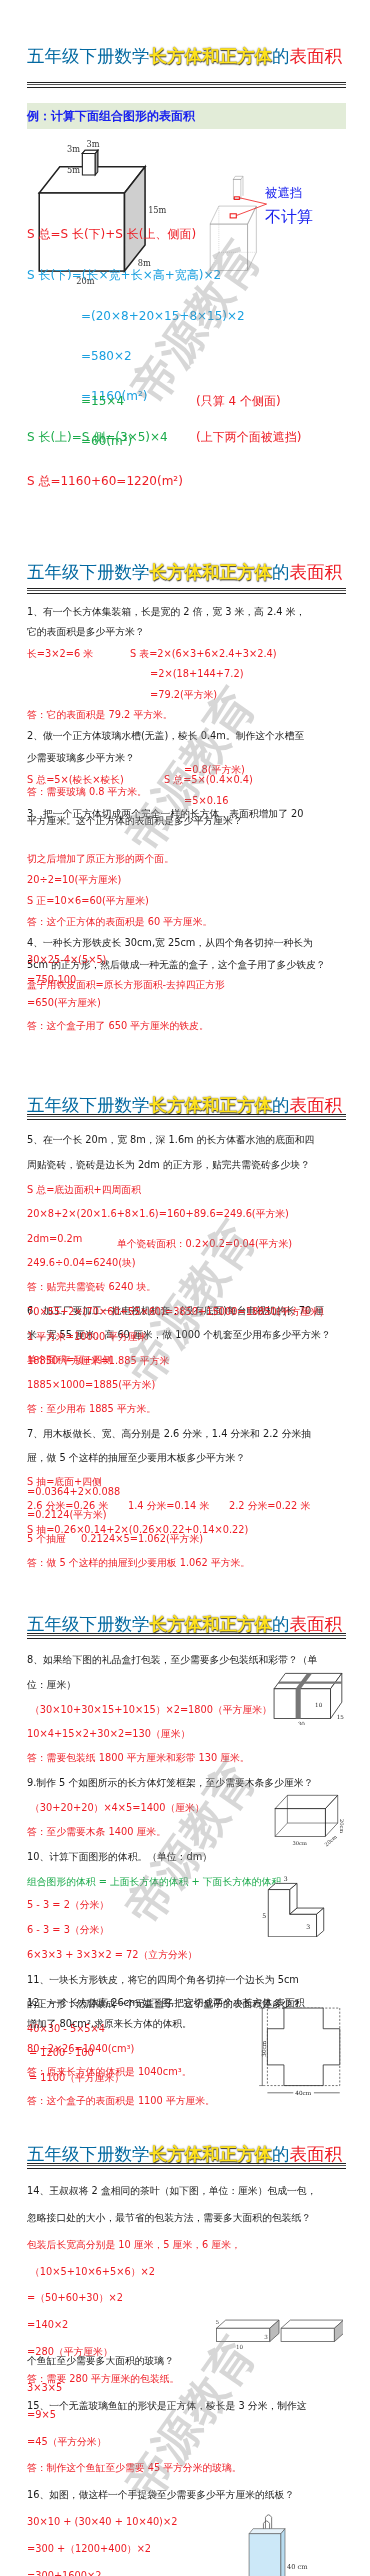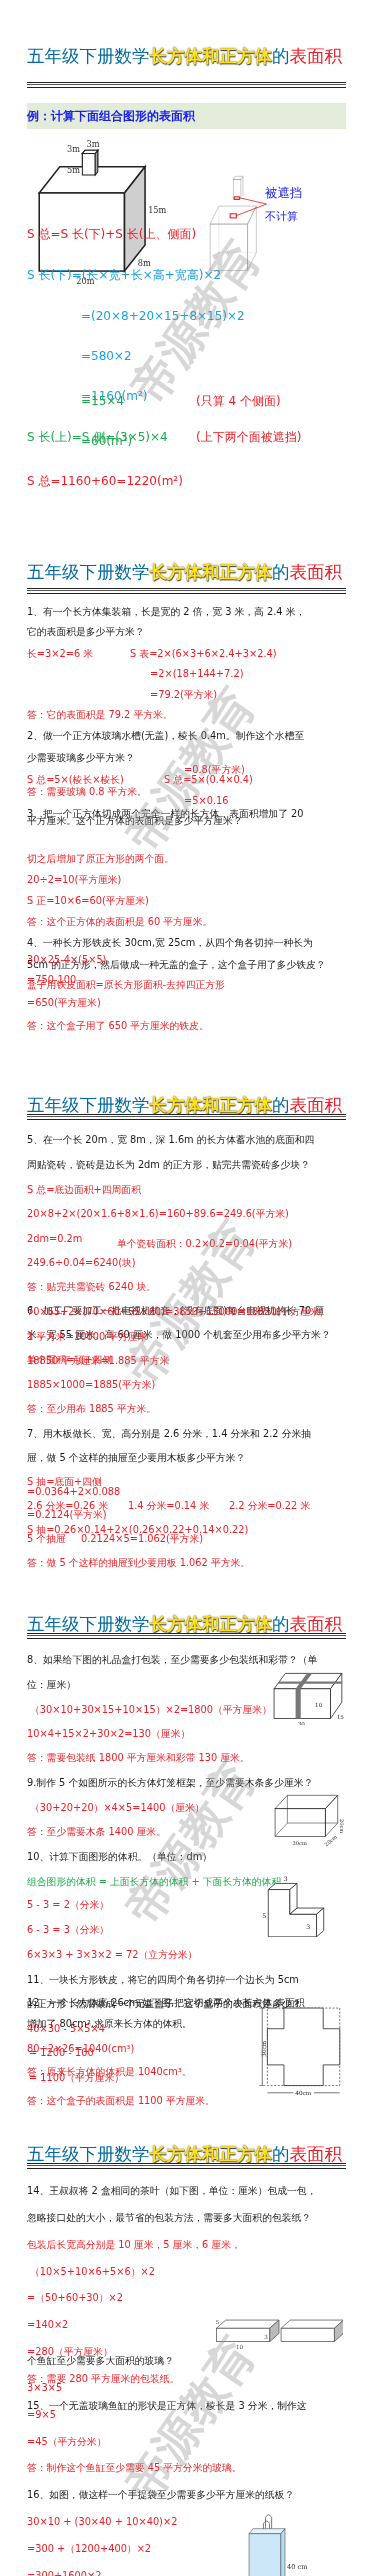--- a/index.html
+++ b/index.html
@@ -73,21 +73,21 @@
     <polygon points="81,105 98,70 98,160 81,195" fill="none" stroke="#999"></polygon>
     <line x1="25" y1="70" x2="25" y2="160" stroke="#bbb" stroke-dasharray="2,2"></line>
     <line x1="25" y1="160" x2="98" y2="160" stroke="#bbb" stroke-dasharray="2,2"></line>
     <line x1="8" y1="195" x2="25" y2="160" stroke="#bbb" stroke-dasharray="2,2"></line>
     <rect x="55" y="52" width="10" height="5" fill="none" stroke="#e11" stroke-width="2"></rect>
     <rect x="47" y="85" width="12" height="8" fill="none" stroke="#e11" stroke-width="2"></rect>
     <line x1="66" y1="54" x2="118" y2="66" stroke="#e11" stroke-width="1.5"></line>
     <line x1="60" y1="88" x2="118" y2="66" stroke="#e11" stroke-width="1.5"></line>
   </svg>
   <div class="line big blue" style="left:265px; top:185px; font-size:12.4px; color:#1a22ee;">被遮挡</div>
-  <div class="line big blue" style="left:265px; top:209px; font-size:11px; color:#1a22ee;">不计算</div>
+  <div class="line big blue" style="left:265px; top:209px; font-size:16px; color:#1a22ee;">不计算</div>
 
   <div class="line big r" style="top:227px;">S 总=S 长(下)+S 长(上、侧面)</div>
   <div class="line big b" style="top:268px;">S 长(下)=(长×宽+长×高+宽高)×2</div>
   <div class="line big b" style="left:81px; top:309px;">=(20×8+20×15+8×15)×2</div>
   <div class="line big b" style="left:81px; top:349px;">=580×2</div>
   <div class="line big b" style="left:81px; top:389px;">=1160(m²)</div>
   <div class="line big g" style="top:430px;">S 长(上)=S 侧=(3×5)×4</div>
   <div class="line big r" style="left:196px; top:430px;">(上下两个面被遮挡)</div>
   <div class="line big g" style="left:81px; top:393px; top:394px;">=15×4</div>
   <div class="line big r" style="left:196px; top:394px;">(只算 4 个侧面)</div>

